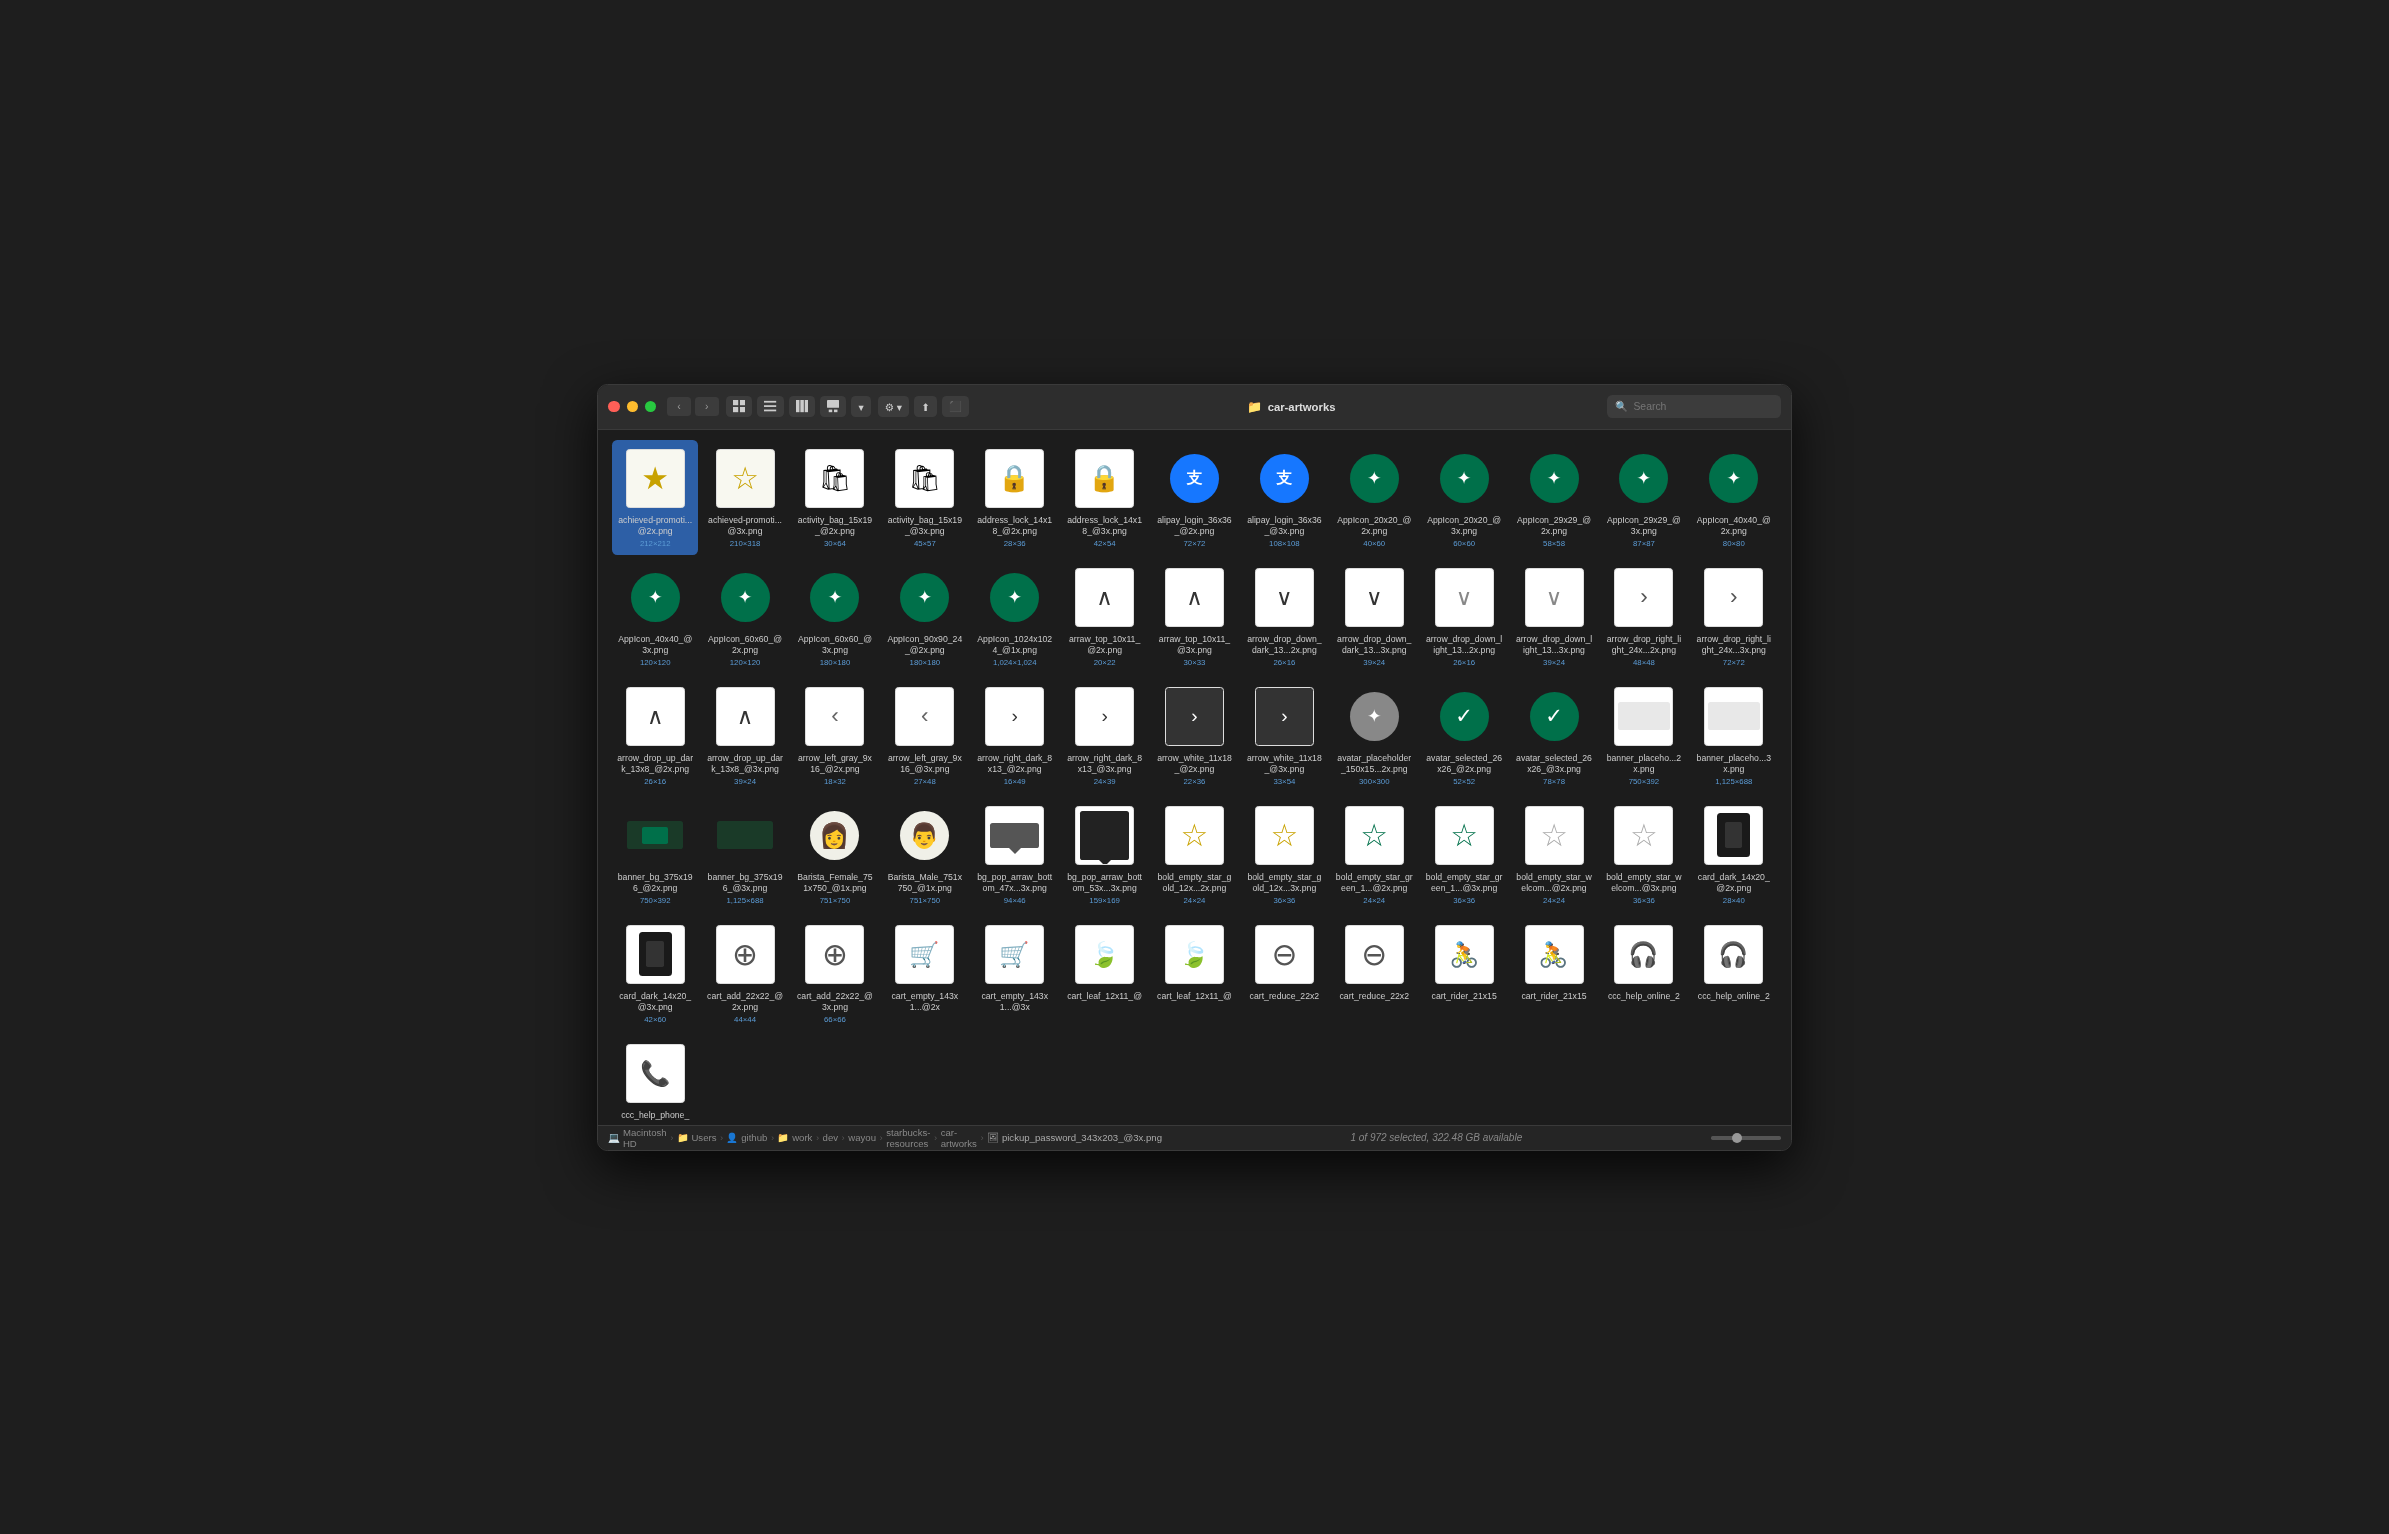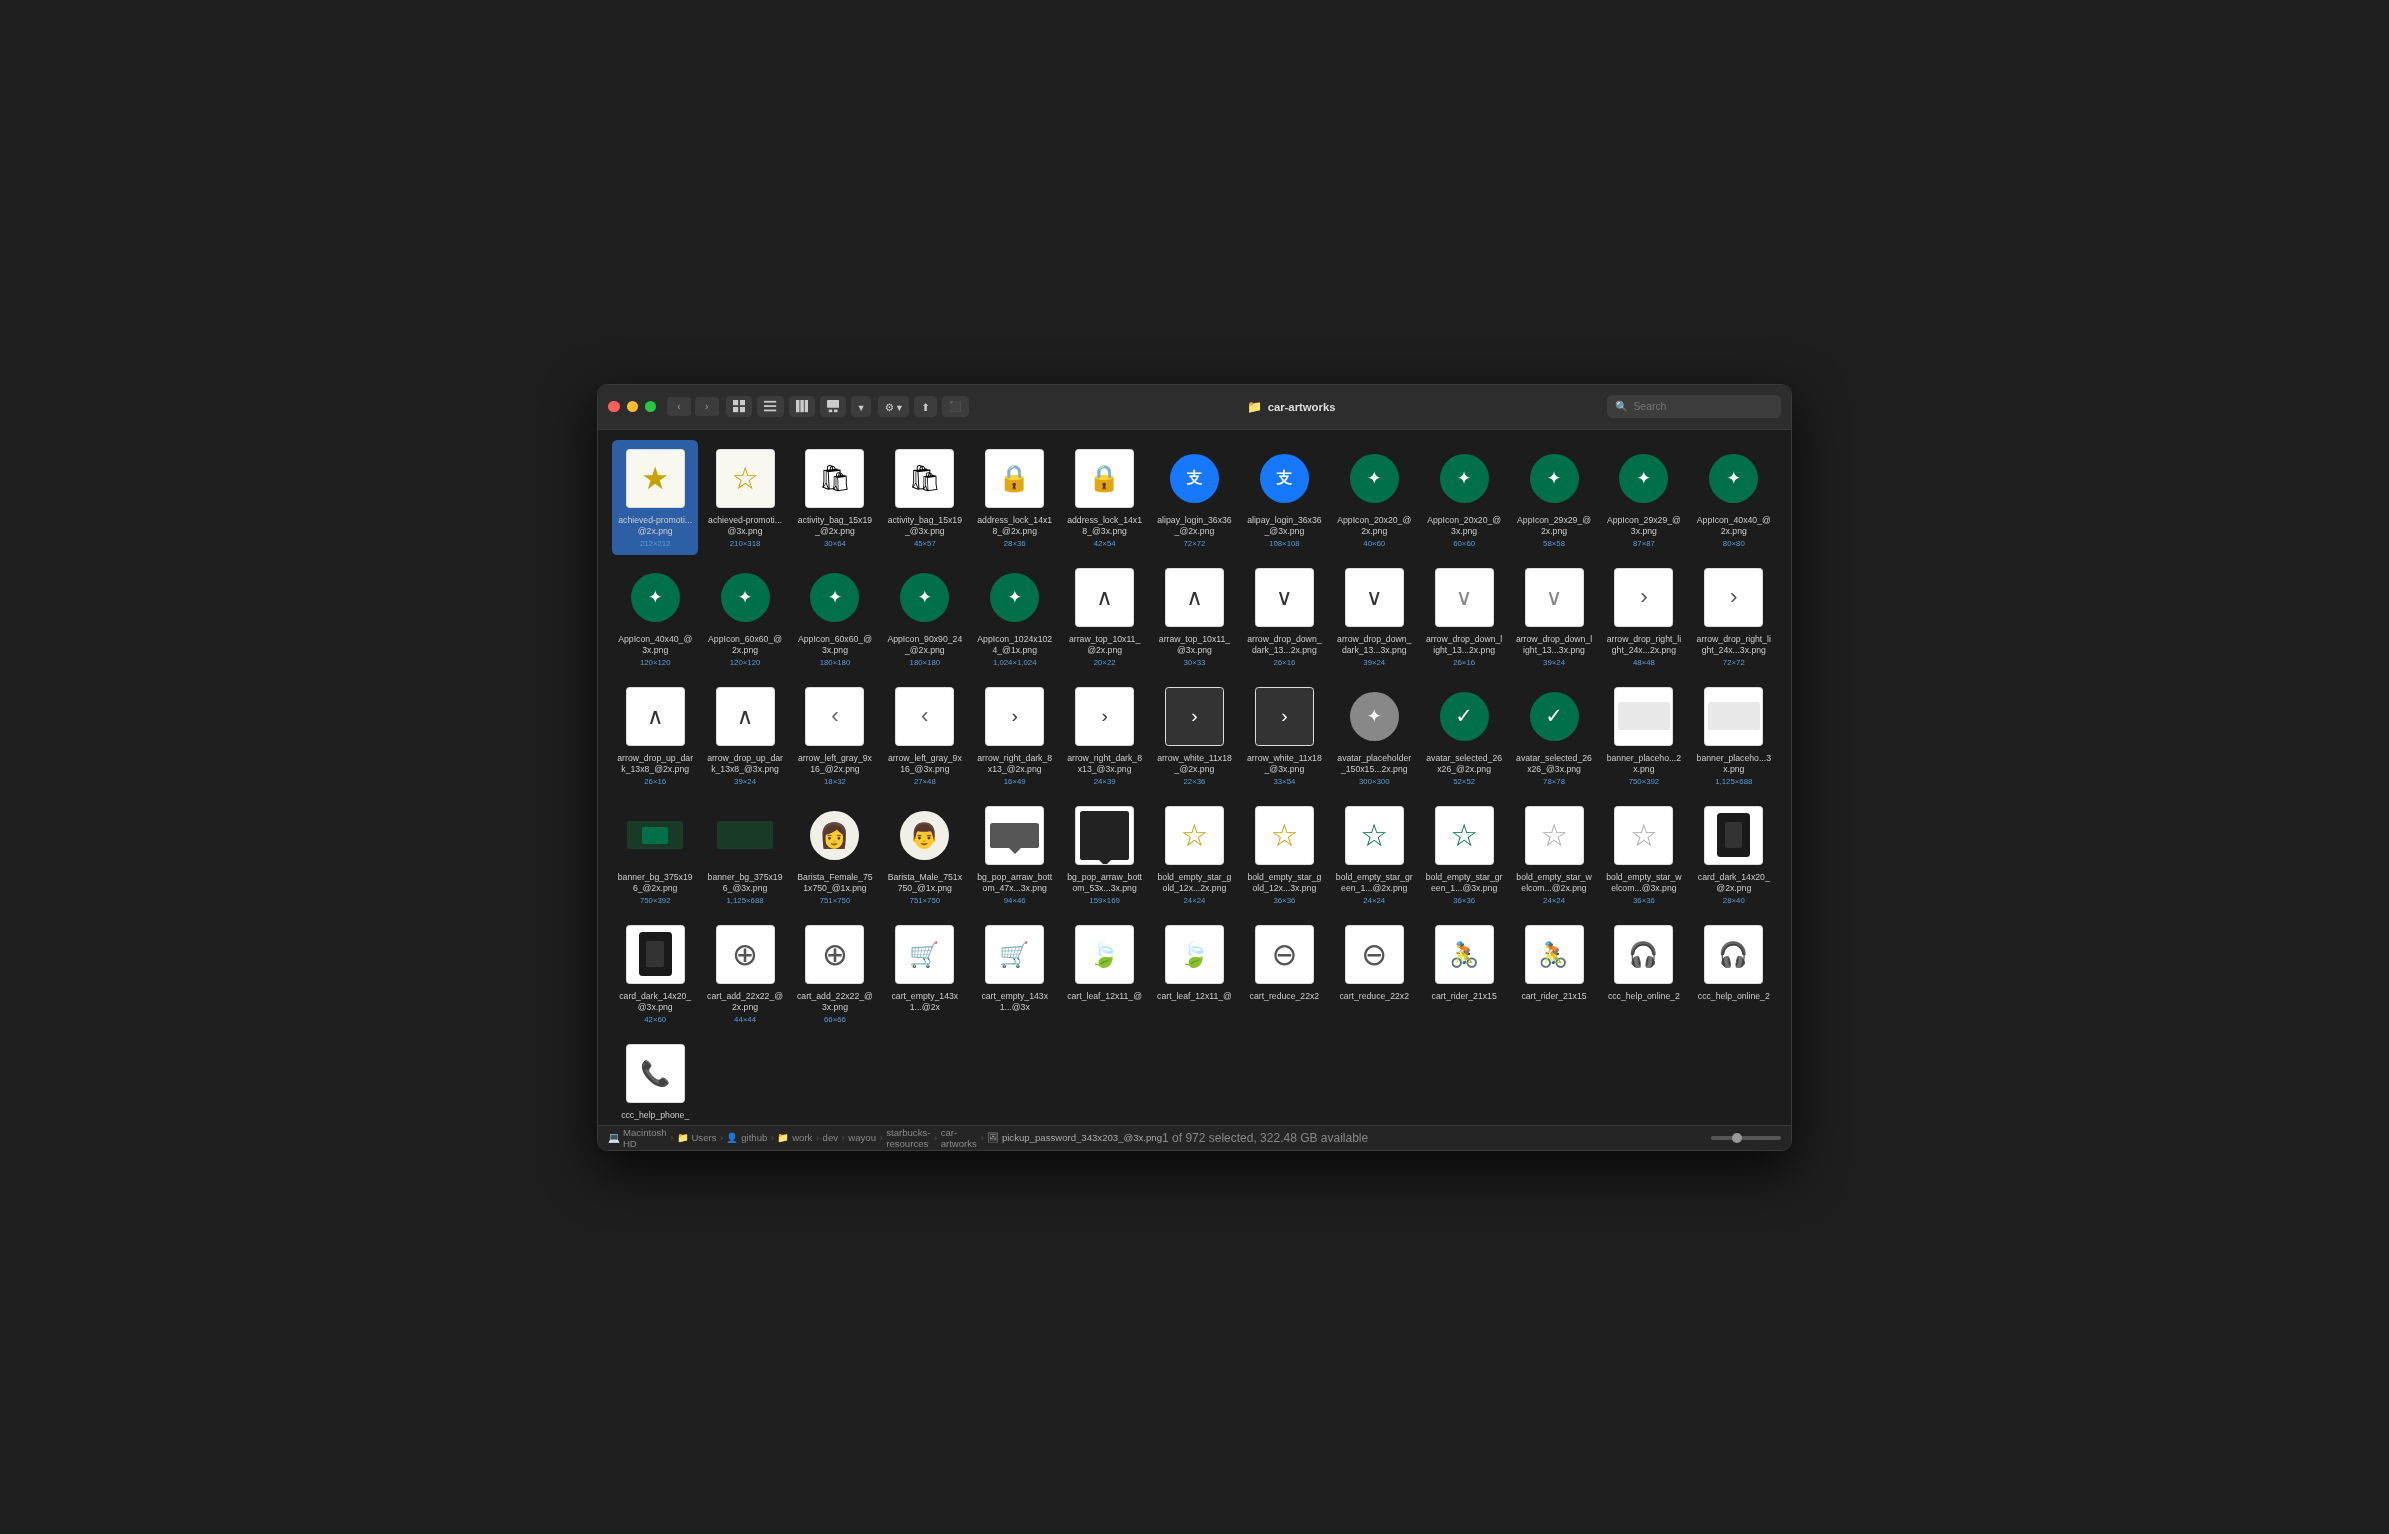--- a/index.html
+++ b/index.html
@@ -188,24 +188,25 @@
     }
     .breadcrumb-item {
       display: flex;
       align-items: center;
       gap: 2.6px;
       cursor: pointer;
     }
     .breadcrumb-sep { color: #555; }
     .breadcrumb-item.active { color: #aaa; }
     .status-text {
-      font-size: 12px;
+      font-size: 10px;
       color: #888;
       flex: 1;
-      text-align: left;
+      text-align: center;
+      font-style: italic;
     }
     .zoom-slider {
       display: flex;
       align-items: center;
       gap: 5.2px;
     }
     .slider-track {
       width: 70px;
       height: 3.5px;
       background: #555;

